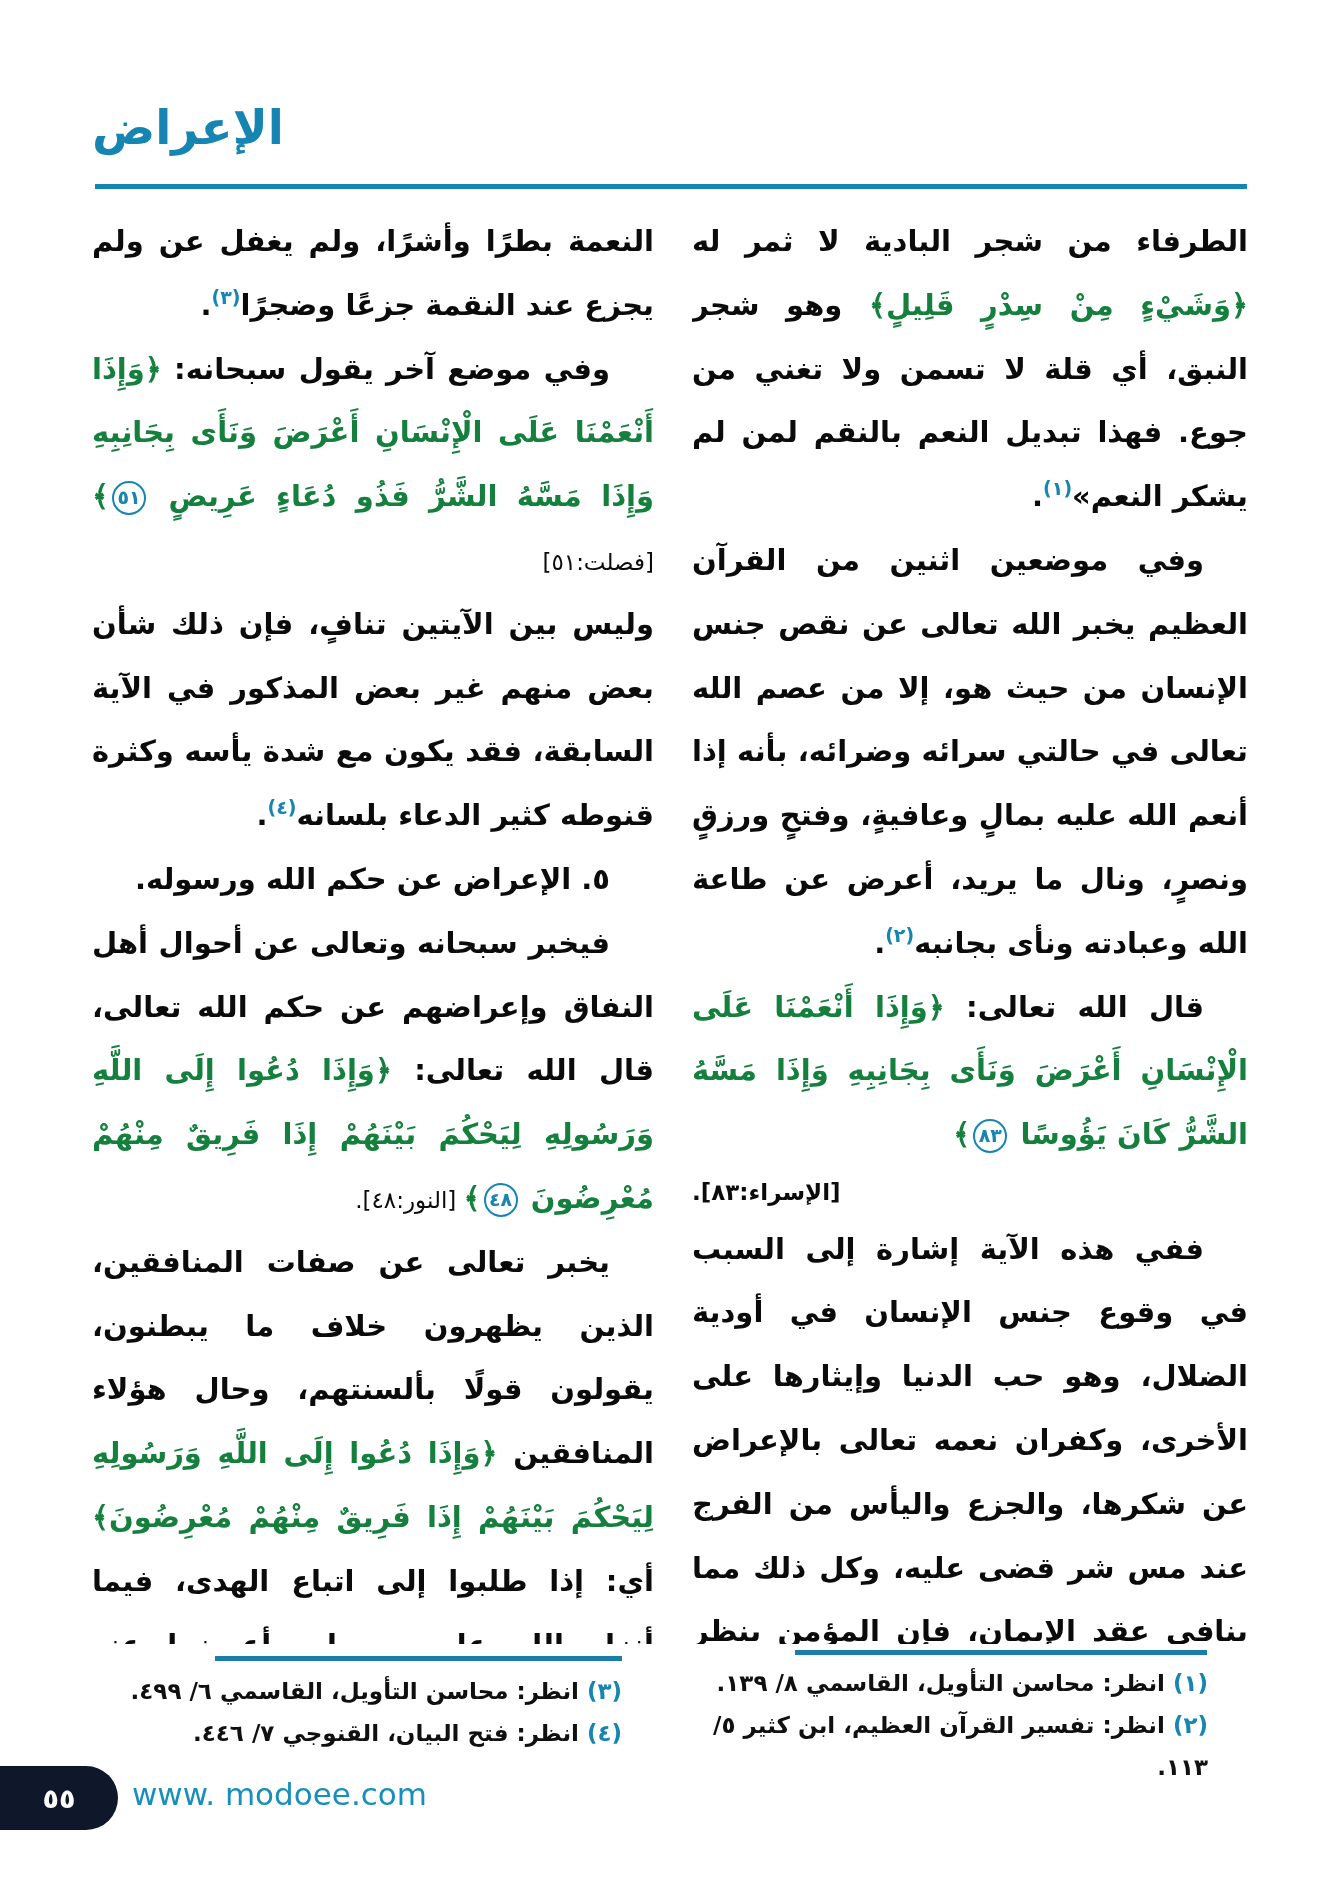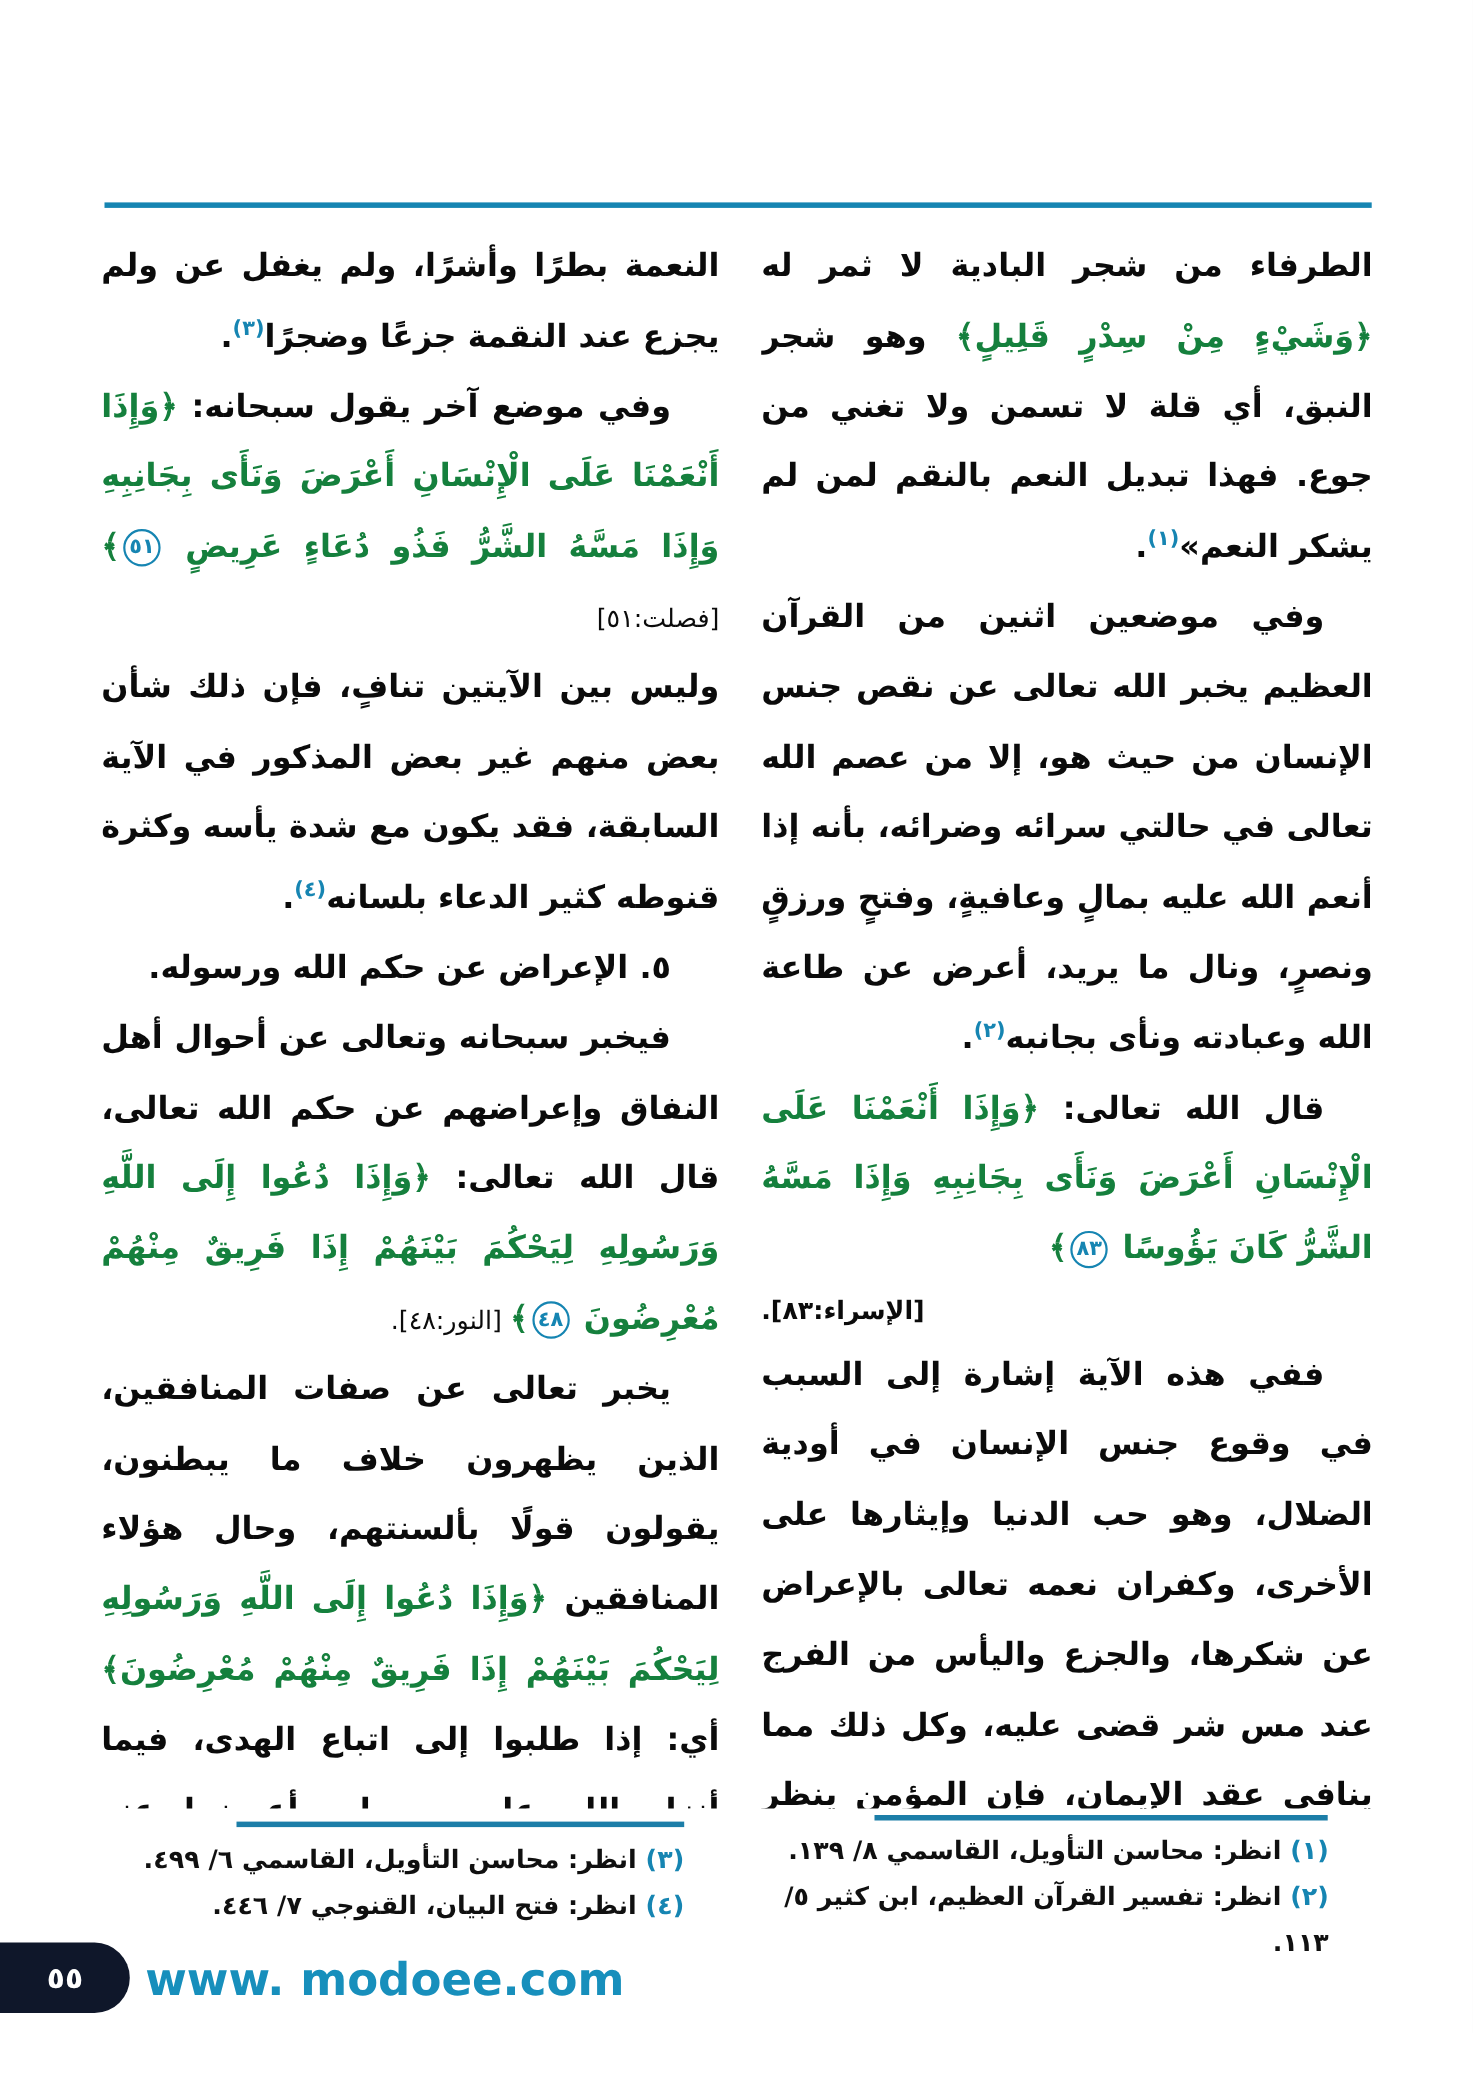--- a/index.html
+++ b/index.html
@@ -46,28 +46,29 @@
   .fns-left  { left:100px; top:1670px; width:522px; }
   .fn-line .marker { color:#1685b2; }
   .badge {
     position:absolute; left:0; top:1766px; width:118px; height:64px;
     background:#0f172a; border-radius:0 34px 34px 0;
     color:#ffffff; font-size:27px; font-weight:bold;
     display:flex; align-items:center; justify-content:center; letter-spacing:9px;
   }
   .url {
     position:absolute; left:132px; top:1776px; direction:ltr;
-    color:#178fbc; font-size:41px; font-weight:700;
+    color:#178fbc; font-size:31px; font-weight:400;
   }
 </style>
 </head>
 <body>
 
 <div class="page">
 
+  <div class="title">الإعراض</div>
   <div class="header-rule"></div>
 
   <div class="col col-right">
       <p class="para"><span class="t">الطرفاء من شجر البادية لا ثمر له </span><span class="verse">﴿وَشَيْءٍ مِنْ سِدْرٍ قَلِيلٍ﴾</span><span class="t"> وهو شجر النبق، أي قلة لا تسمن ولا تغني من جوع. فهذا تبديل النعم بالنقم لمن لم يشكر النعم»</span><sup class="fnref">(١)</sup><span class="t">.</span></p>
       <p class="para indent"><span class="t">وفي موضعين اثنين من القرآن العظيم يخبر الله تعالى عن نقص جنس الإنسان من حيث هو، إلا من عصم الله تعالى في حالتي سرائه وضرائه، بأنه إذا أنعم الله عليه بمالٍ وعافيةٍ، وفتحٍ ورزقٍ ونصرٍ، ونال ما يريد، أعرض عن طاعة الله وعبادته ونأى بجانبه</span><sup class="fnref">(٢)</sup><span class="t">.</span></p>
       <p class="para indent"><span class="t">قال الله تعالى: </span><span class="verse">﴿وَإِذَا أَنْعَمْنَا عَلَى الْإِنْسَانِ أَعْرَضَ وَنَأَى بِجَانِبِهِ وَإِذَا مَسَّهُ الشَّرُّ كَانَ يَؤُوسًا </span><span class="vnum">٨٣</span><span class="verse">﴾</span><span class="refline">[الإسراء:٨٣].</span></p>
       <p class="para indent"><span class="t">ففي هذه الآية إشارة إلى السبب في وقوع جنس الإنسان في أودية الضلال، وهو حب الدنيا وإيثارها على الأخرى، وكفران نعمه تعالى بالإعراض عن شكرها، والجزع واليأس من الفرج عند مس شر قضى عليه، وكل ذلك مما ينافي عقد الإيمان، فإن المؤمن ينظر بعين البصيرة، ويشاهده قدرة الله تعالى في كلتا الحالتين. ويتيقن في الحالة الأولى أن الشكر رباط النعم. وفي الثانية أن الصبر دفاع النقم، فيشكر ويصبر، ويعلم أن المنعم يقدر فلم يعرض عند</span></p>
     </div>
   <div class="col col-left">
       <p class="para"><span class="t">النعمة بطرًا وأشرًا، ولم يغفل عن ولم يجزع عند النقمة جزعًا وضجرًا</span><sup class="fnref">(٣)</sup><span class="t">.</span></p>

